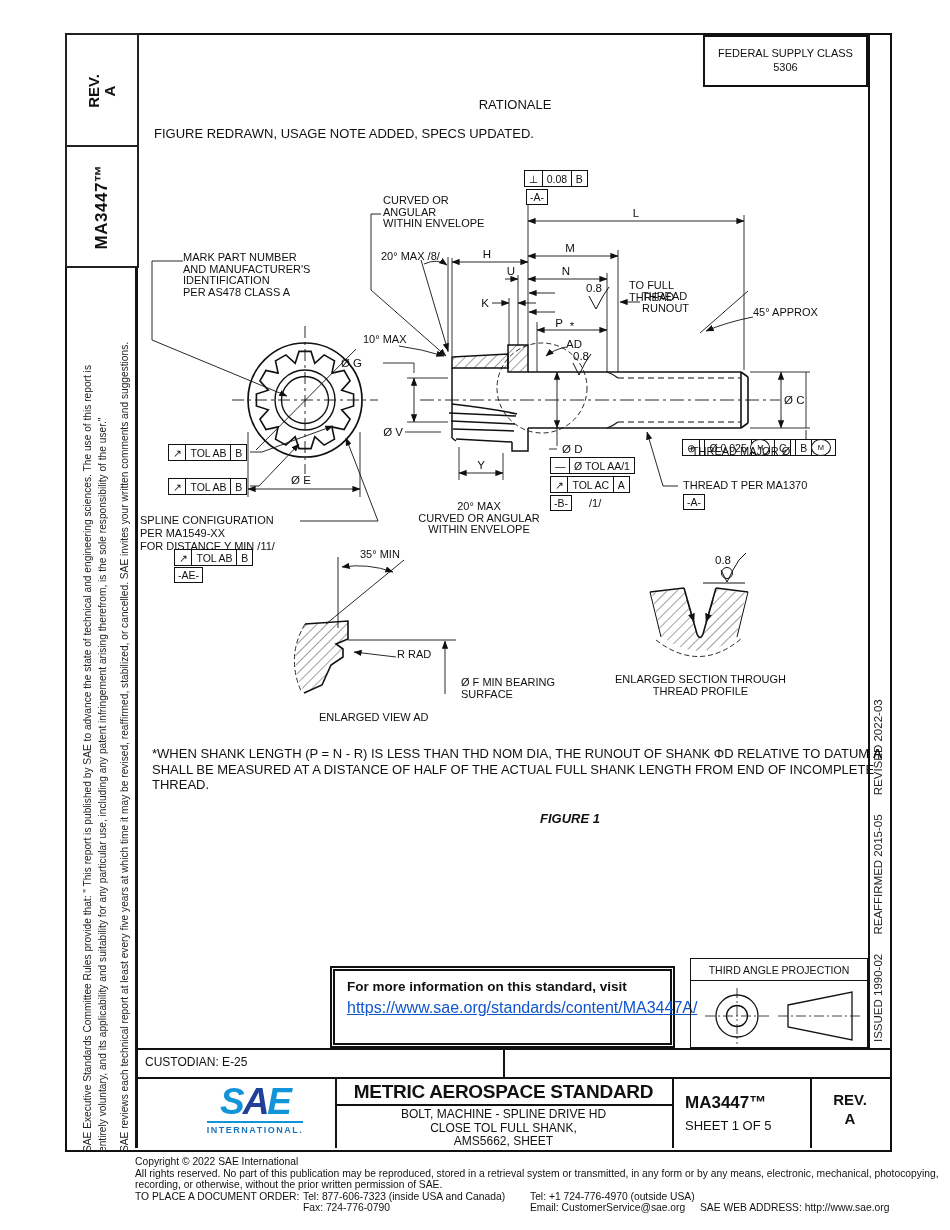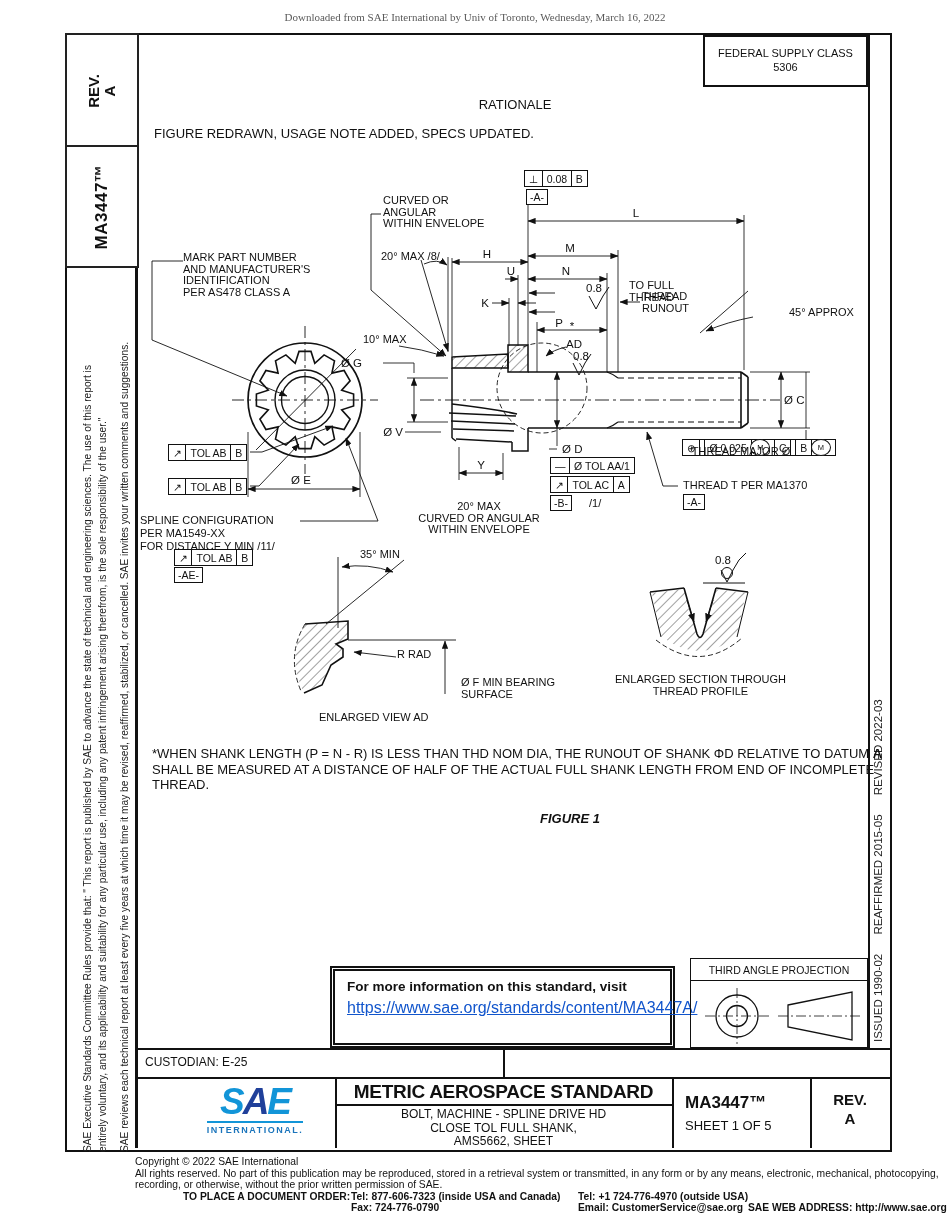--- a/index.html
+++ b/index.html
@@ -49,31 +49,30 @@
         font-weight:bold;font-size:19px;letter-spacing:-.3px;}
   .tb-sub{position:absolute;left:335px;top:1108px;width:337px;text-align:center;font-size:12px;line-height:13.5px;}
   .tb-doc{position:absolute;left:685px;top:1093px;font-weight:bold;font-size:17px;}
   .tb-sheet{position:absolute;left:685px;top:1118px;font-size:13px;}
   .tb-rev{position:absolute;left:810px;top:1090px;width:80px;text-align:center;font-weight:bold;font-size:15px;line-height:19px;}
   .logo{position:absolute;left:190px;top:1085px;width:130px;text-align:center;}
   .logo-main{font-size:37px;font-weight:bold;font-style:italic;letter-spacing:-2px;line-height:34px;}
   .logo-sub{font-size:9px;font-weight:bold;letter-spacing:1.5px;border-top:2px solid #1295D8;
         display:inline-block;padding-top:2px;margin-top:1px;}
   .footer{position:absolute;left:135px;top:1156px;width:790px;font-size:10.3px;line-height:11.6px;color:#111;}
-  .footer .b{font-weight:bold;margin-left:48px;}
+  .footer .b{font-weight:normal;}
   .frow{position:relative;height:11.6px;}
   .fcol{position:absolute;top:0;white-space:nowrap;}
   svg text{font-family:"Liberation Sans",sans-serif;font-size:11.5px;fill:#111;}
 </style>
 </head>
 <body>
 
 <div class="page">
 
-  <div class="download-note">Downloaded from SAE International by Univ of Toronto, Wednesday, March 16, 2022</div>
 
   <div class="outer-frame"></div>
   <div class="ln" style="left:135px;top:33px;width:3px;height:1115px;"></div>
   <div class="ln" style="left:868px;top:33px;width:2px;height:1015px;"></div>
 
   <div class="side-box" style="left:65px;top:33px;width:70px;height:112px;">
     <div class="vtext rev-box-text">
       <span>REV.</span><br>
       <span>A</span>
     </div>
@@ -293,21 +292,21 @@
   <div class="dlabel" style="left:381px;top:251px;">20° MAX /8/</div>
   <div class="dlabel" style="left:363px;top:334px;">10° MAX</div>
   <div class="dlabel" style="left:629px;top:256px;margin-top:24px;">
     <div>TO FULL</div>
     <div>THREAD</div>
   </div>
   <div class="dlabel" style="left:642px;top:291px;">
     <div>THREAD</div>
     <div>RUNOUT</div>
   </div>
-  <div class="dlabel" style="left:753px;top:307px;margin-left:36px;">45° APPROX</div>
+  <div class="dlabel" style="left:753px;top:307px;">45° APPROX</div>
   <div class="dlabel center" style="left:418px;top:501px;width:122px;">
     <div>20° MAX</div>
     <div>CURVED OR ANGULAR</div>
     <div>WITHIN ENVELOPE</div>
   </div>
   <div class="dlabel" style="left:360px;top:549px;">35° MIN</div>
   <div class="dlabel" style="left:397px;top:649px;">R RAD</div>
   <div class="dlabel" style="left:461px;top:677px;">
     <div>Ø F MIN BEARING</div>
     <div>SURFACE</div>

